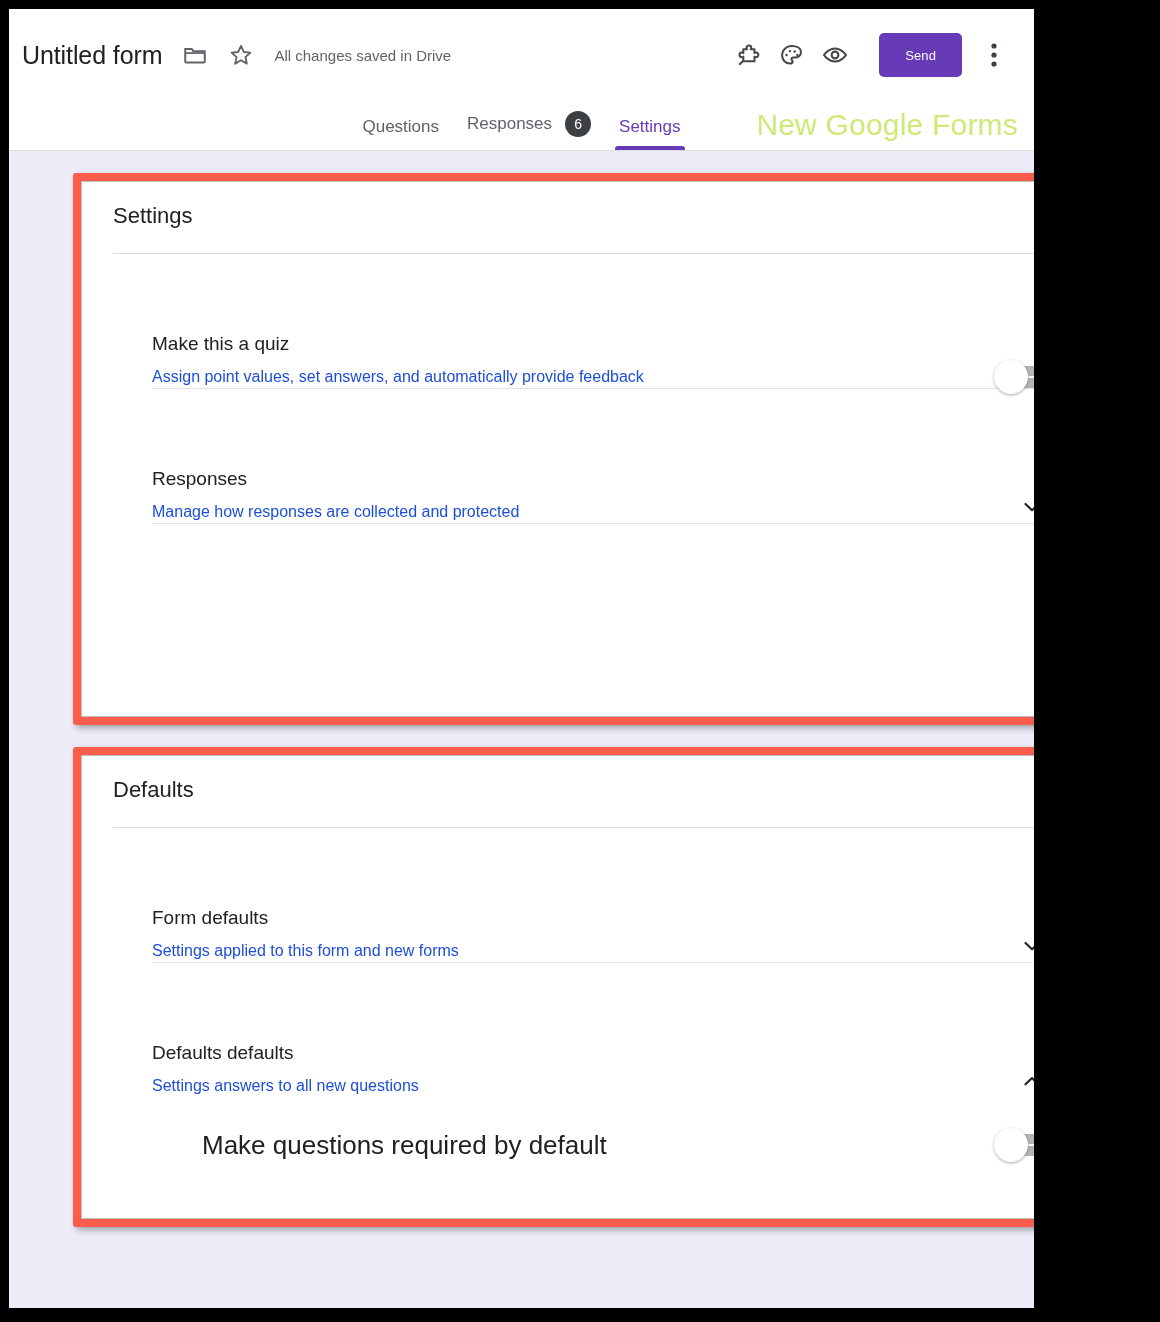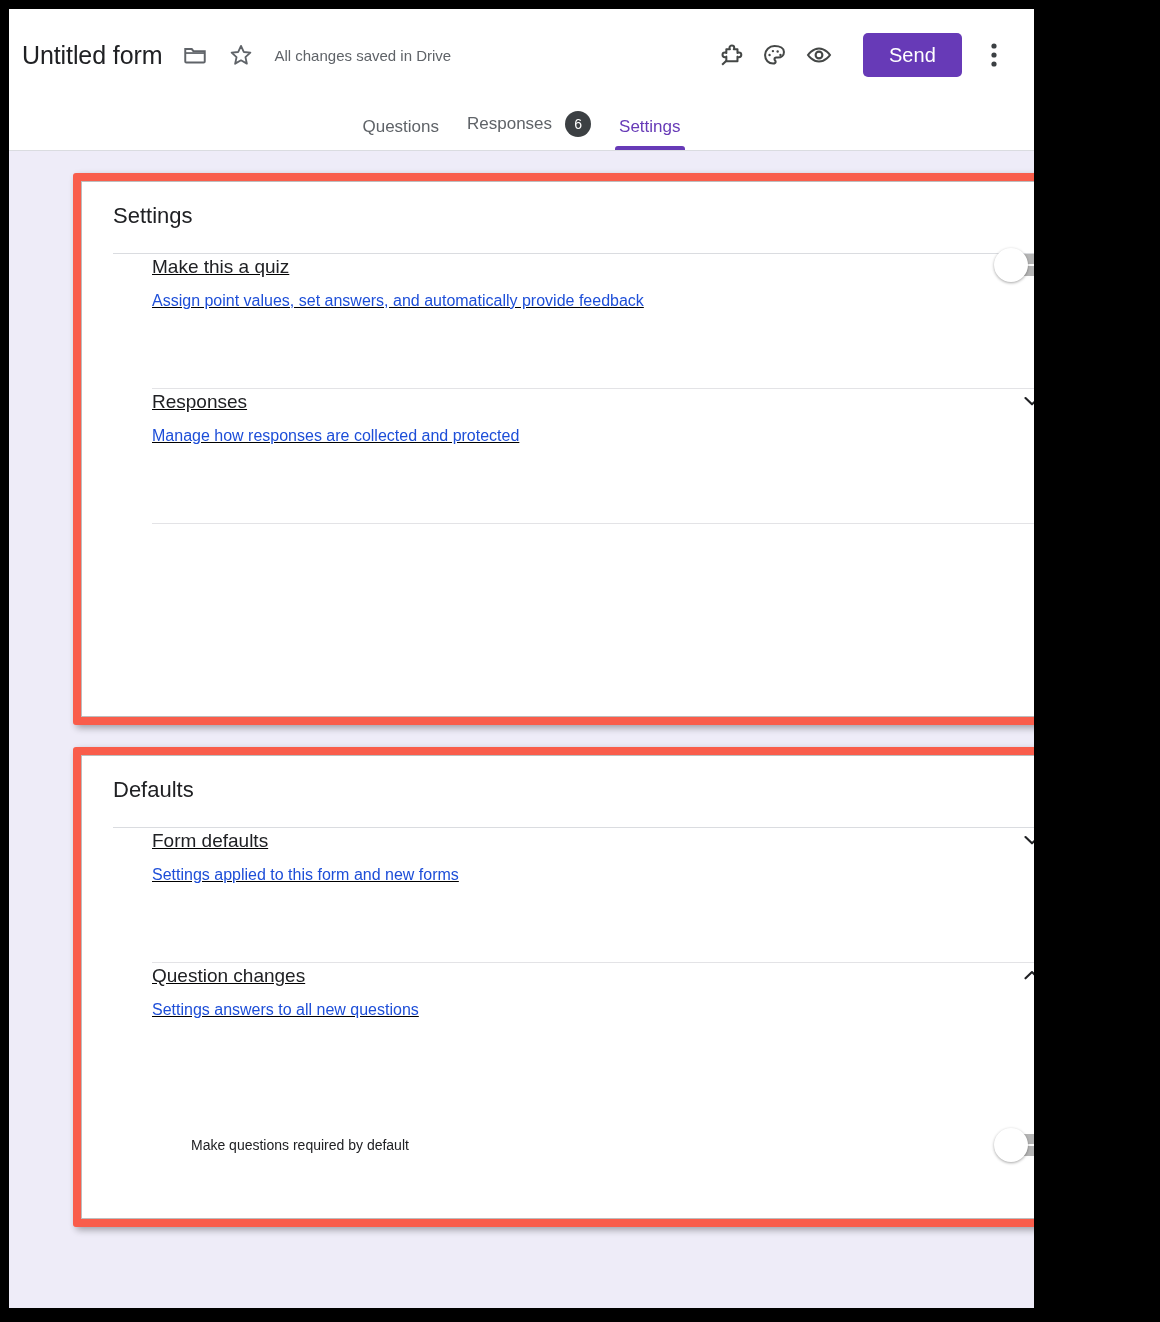--- a/index.html
+++ b/index.html
@@ -74,21 +74,21 @@
     align-items: center;
     gap: 0px;
     padding-right: 18px;
   }
   #right-tools .icon-btn { width: 44px; height: 44px; }
 
   #send-button {
     margin-left: 22px;
     background: #673ab7;
     color: #ffffff;
-    font-size: 20px;
+    font-size: 13px;
     font-weight: 500;
     border: none;
     border-radius: 5px;
     height: 44px;
     padding: 0 26px;
     letter-spacing: 0.1px;
     font-family: "Liberation Sans", sans-serif;
   }
 
   #more-btn { margin-left: 10px; width: 34px; height: 40px; }
@@ -174,24 +174,23 @@
   }
 
   .card-divider {
     height: 1px;
     background: #dadce0;
     margin: 24px 10px 0 10px;
   }
 
   .row {
     display: flex;
-    align-items: flex-start;
+    align-items: flex-end;
     min-height: 134px;
     padding: 0 14px 0 49px;
-    text-decoration: underline;
   }
   .row-texts { flex: 1 1 auto; }
 
   .row-title {
     font-size: 19px;
     color: #202124;
     line-height: 1.35;
   }
   .row-sub {
     font-size: 16px;
@@ -240,22 +239,23 @@
   .chevron { flex: 0 0 auto; margin-right: 12px; }
 
   .sub-row {
     display: flex;
     align-items: center;
     min-height: 96px;
     padding: 0 14px 0 88px;
   }
   .sub-row .sub-label {
     flex: 1 1 auto;
-    font-size: 14px;
+    font-size: 26px;
     color: #202124;
+    margin-left: 11px;
   }
 </style>
 </head>
 <body>
 
 <div id="frame">
 
   <div id="appbar">
 
     <div id="titlerow">
@@ -321,20 +321,21 @@
       </div>
       <div class="tab">
         <span>Responses</span>
         <span class="badge">6</span>
       </div>
       <div class="tab active">
         <span>Settings</span>
       </div>
     </div>
 
+    <div id="annotation">New Google Forms</div>
   </div>
 
   <div id="content">
 
     <div class="hl-card" id="settings-card">
       <div class="card-inner">
 
         <div class="card-title">Settings</div>
         <div class="card-divider"></div>
 
@@ -385,21 +386,21 @@
             <svg width="24" height="24" viewBox="0 0 24 24" fill="none" stroke="#202124" stroke-width="2.1" stroke-linecap="round" stroke-linejoin="round">
               <path d="M5.5 9l6.5 6.3L18.5 9"></path>
             </svg>
           </div>
         </div>
 
         <div class="row-divider"></div>
 
         <div class="row">
           <div class="row-texts">
-            <div class="row-title">Question changes</div>
+            <div class="row-title">Defaults defaults</div>
             <div class="row-sub">Settings answers to all new questions</div>
           </div>
           <div class="chevron">
             <svg width="24" height="24" viewBox="0 0 24 24" fill="none" stroke="#202124" stroke-width="2.1" stroke-linecap="round" stroke-linejoin="round">
               <path d="M5.5 15.3l6.5-6.3 6.5 6.3"></path>
             </svg>
           </div>
         </div>
 
         <div class="sub-row">

